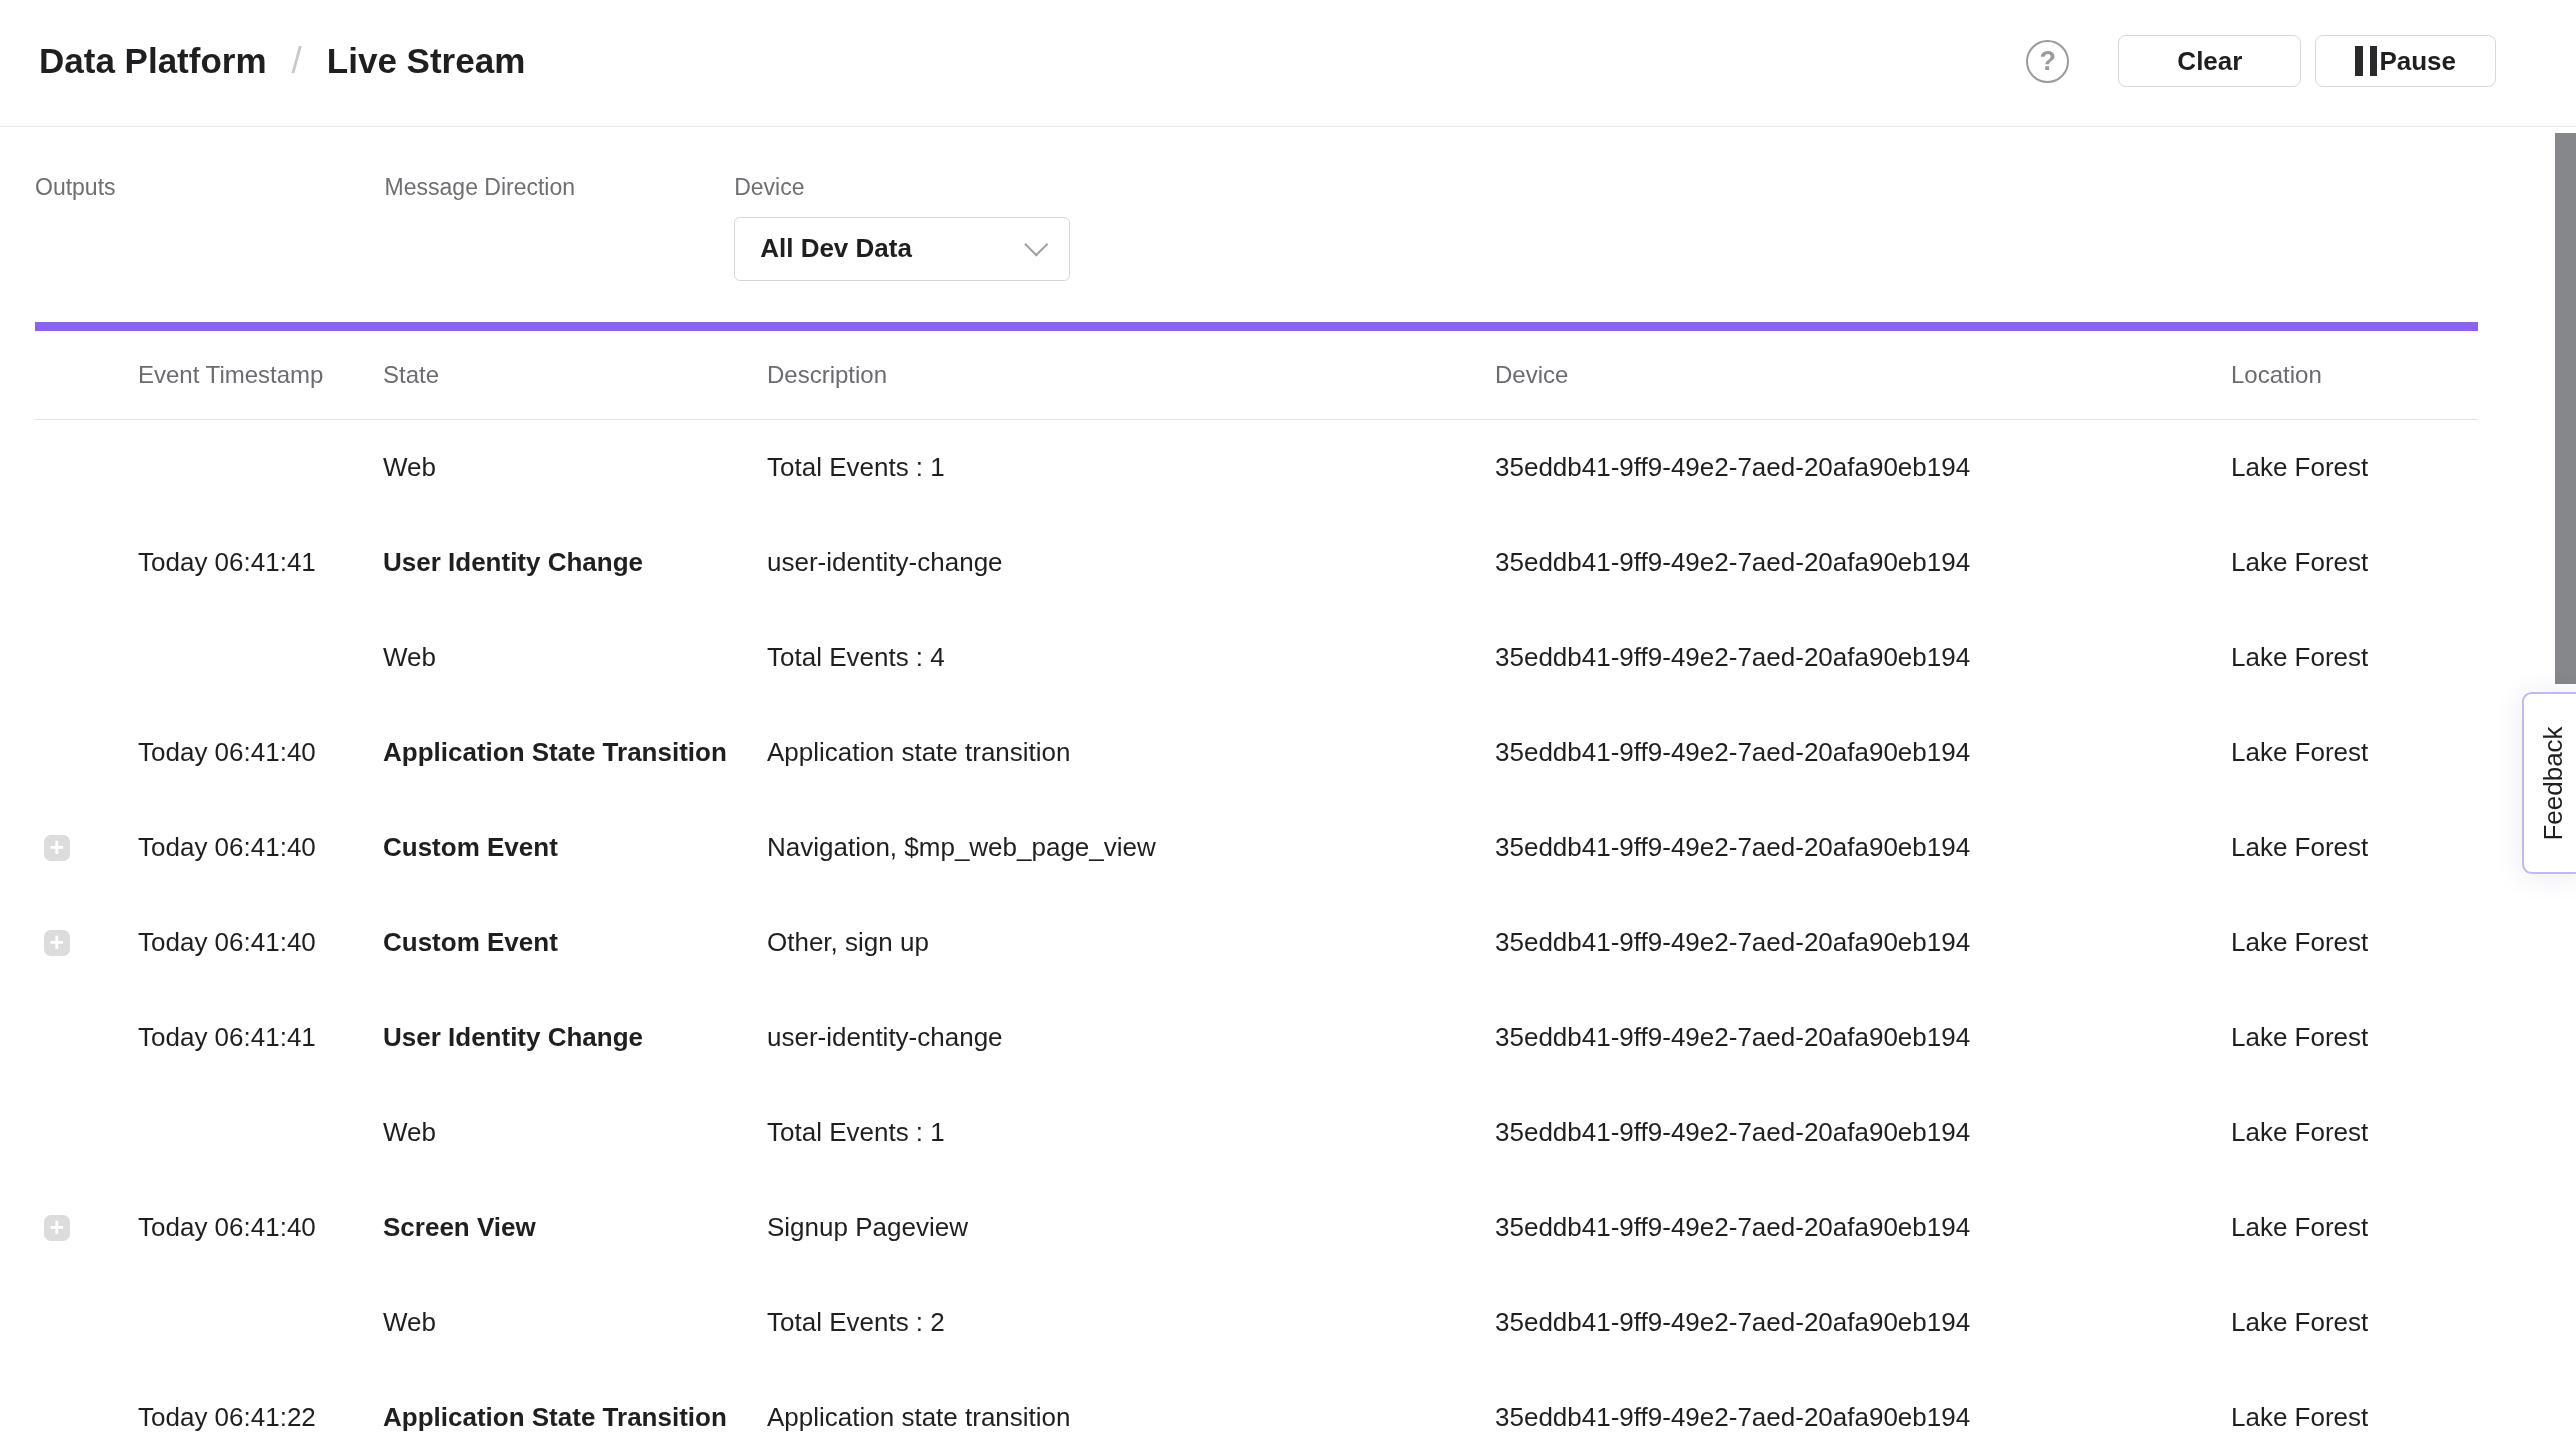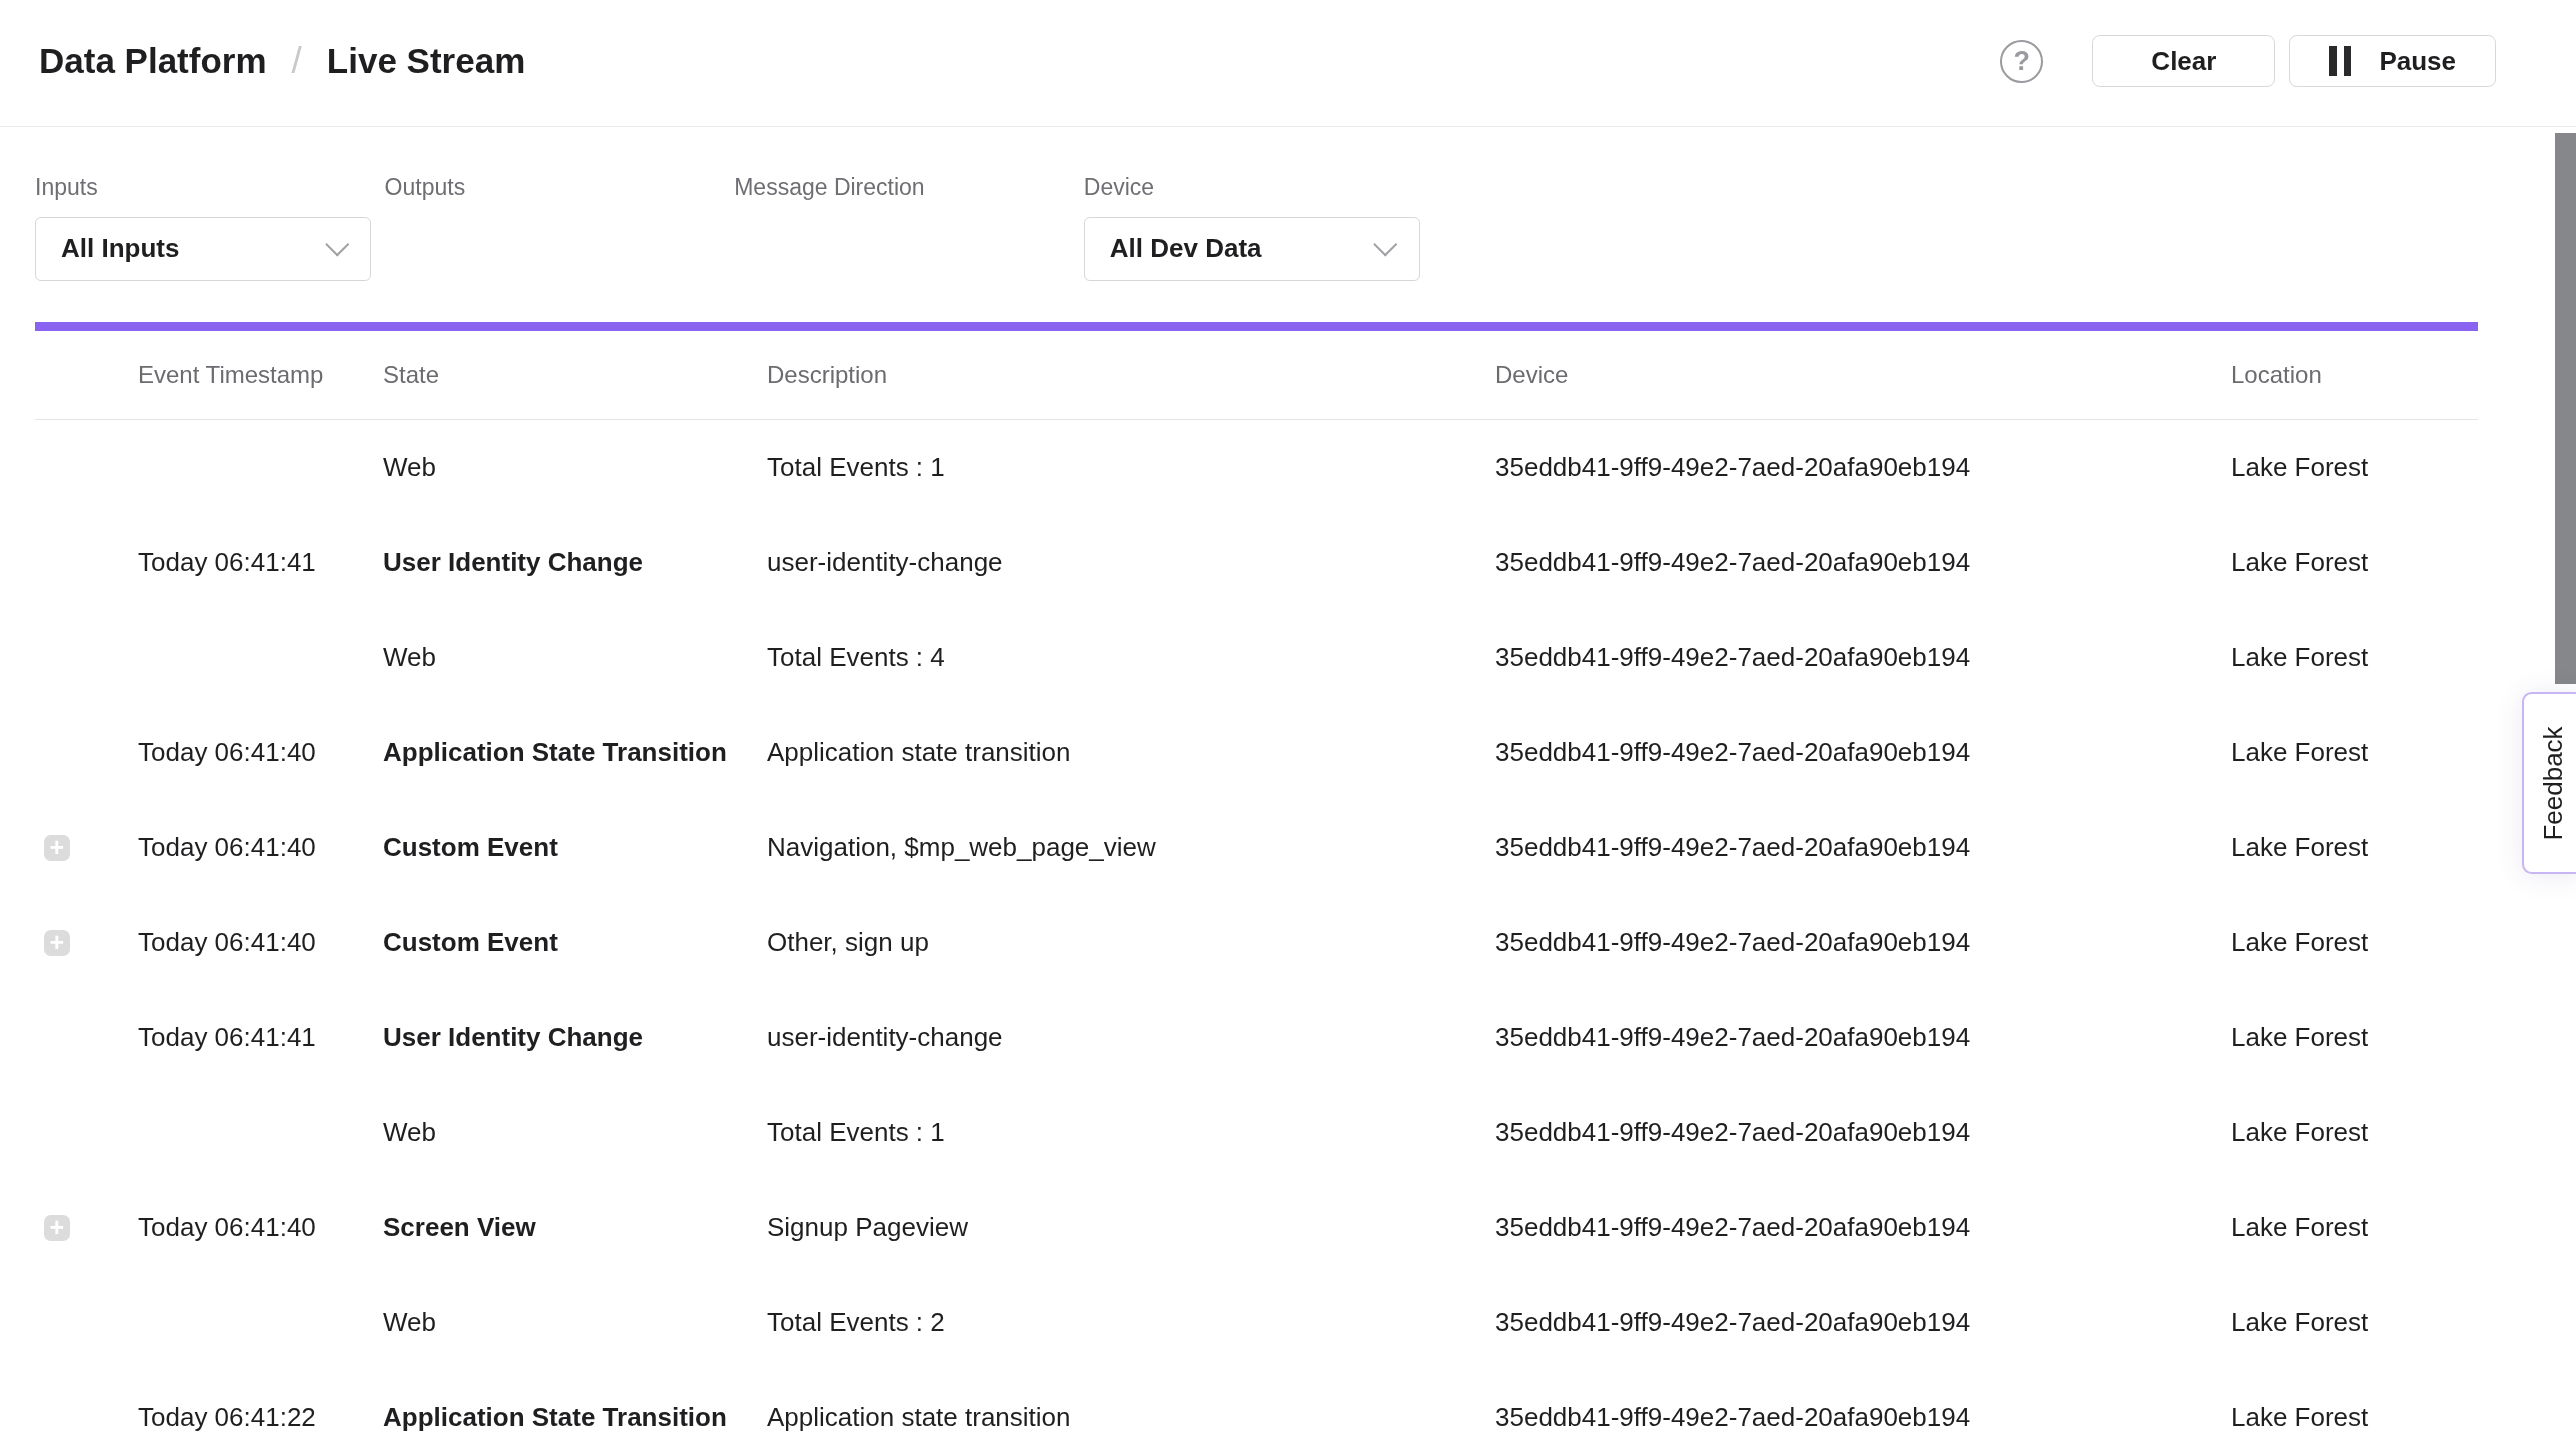--- a/index.html
+++ b/index.html
@@ -37,21 +37,21 @@
     height: 52px;
     background: #fff;
     border: 1.9px solid #d8d8dc;
     border-radius: 7.8px;
     font-family: "Liberation Sans", sans-serif;
     font-size: 26px; font-weight: 700; color: #1f1f21;
     display: flex; align-items: center; justify-content: center;
     cursor: pointer;
   }
   .btn-clear { padding: 0 58px; margin-right: 13.6px; }
-  .btn-pause { padding: 0 39px; gap: 28px; }
+  .btn-pause { padding: 0 39px; gap: 2px; }
   .pause-icon { display: flex; gap: 6.8px; }
   .pause-icon span { width: 7.8px; height: 30px; background: #2a2a2c; display: block; }
 
   
   .filters-bar {
     padding: 47px 0 0 35px;
     display: flex;
   }
   .filter-group { width: 336px; margin-right: 13.6px; }
   .filter-label {
@@ -149,27 +149,20 @@
           <span></span>
           <span></span>
         </span>
       <span>Pause</span>
     </button>
   </div>
 </header>
 
 <section class="filters-bar">
   <div class="filter-group">
-    <div class="filter-label">Inputs</div>
-    <div class="select-box">
-      <span>All Inputs</span>
-      <span class="chevron-down"></span>
-    </div>
-  </div>
-  <div class="filter-group">
     <div class="filter-label">Outputs</div>
   </div>
   <div class="filter-group">
     <div class="filter-label">Message Direction</div>
   </div>
   <div class="filter-group">
     <div class="filter-label">Device</div>
     <div class="select-box">
       <span>All Dev Data</span>
       <span class="chevron-down"></span>

